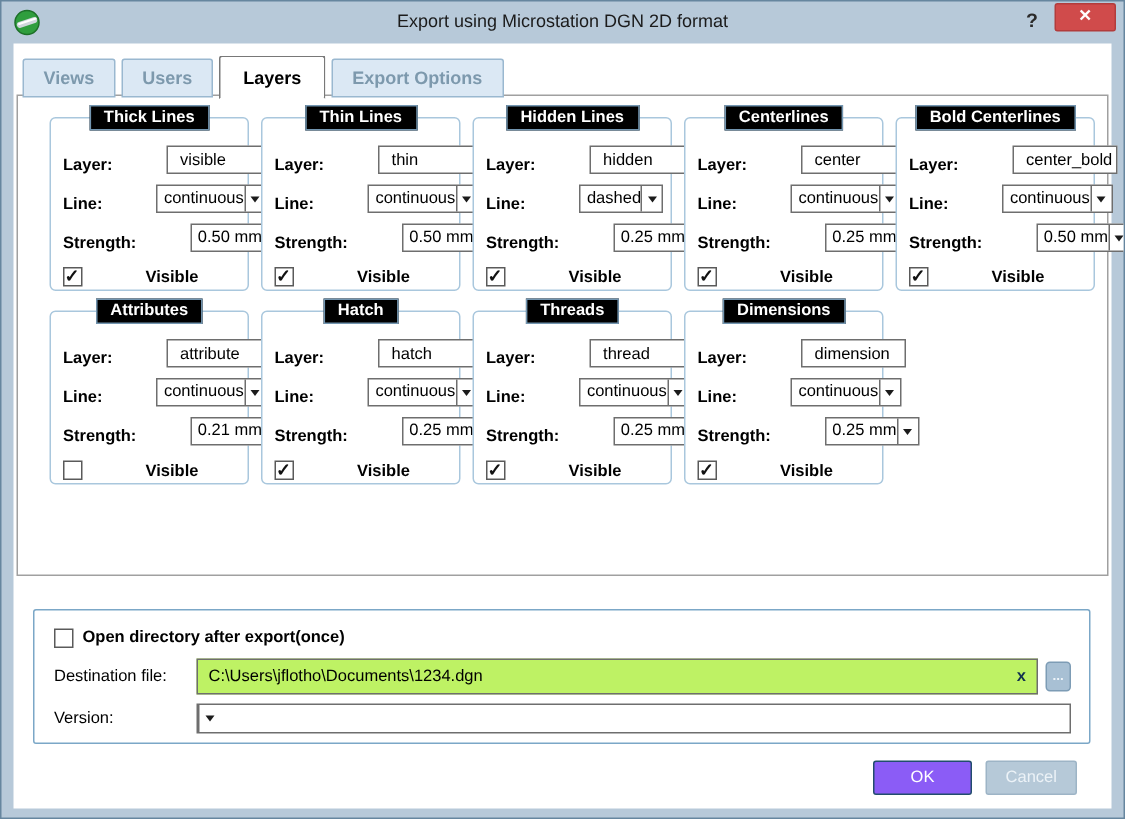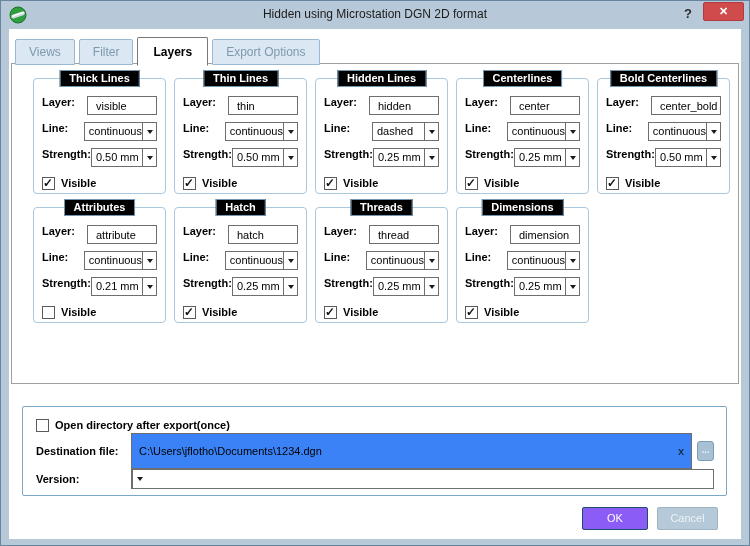--- a/index.html
+++ b/index.html
@@ -23,42 +23,42 @@
     background:#d04b4b; border:1px solid #b23c3c; border-radius:2px;
     color:#fff; font-size:11px; font-weight:bold; text-align:center; line-height:17px; cursor:default;
   }
   
   .body { margin:0 8px 8px 8px; height:510px; background:#ffffff; position:relative; }
   
   .tab-bar { padding:8px 0 0 6px; height:34px; position:relative; z-index:2; }
   .tab {
     display:inline-block; vertical-align:bottom; margin-right:4px;
     background:#dbe8f4; border:1px solid #9ab8d0; border-radius:2px 2px 0 0;
-    padding:5px 13px 5px; font-size:12px; color:#7d99ad; cursor:default;
+    padding:5px 13px 5px; font-size:12px; color:#7d99ad; cursor:default;font-weight:bold;
   }
   .tab.active {
     background:#ffffff; border:1px solid #787878; border-bottom:1px solid #ffffff;
     color:#000; font-weight:bold; padding:7px 15px 6px; margin-bottom:-1px; position:relative; z-index:3;
   }
   .tab-panel {
     border:1px solid #a0a0a0; margin:0 2px; height:321px; background:#fff; position:relative; z-index:1;
   }
   
   .groups-row { display:flex; gap:8px; margin:14px 12px 0 21px; }
   .groups-row.second { margin-top:13px; }
   .gbox {
     position:relative; width:133px; height:116px;
     border:1px solid #a9c7dd; border-radius:4px; background:#fff;
   }
   .gbadge {
     position:absolute; top:-9px; left:50%; transform:translateX(-50%);
     background:#000000; border:1px solid #7396b1; color:#ffffff;
     font-size:11px; font-weight:bold; line-height:14px; padding:0 9px 1px; white-space:nowrap;
   }
-  .frow { display:flex; align-items:flex-start; margin:6px 8px 0 8px; height:20px; }
+  .frow { display:flex; align-items:flex-end; margin:6px 8px 0 8px; height:20px;gap:36px; }
   .frow.first { margin-top:17px; }
   .flabel { width:53px; font-size:11px; font-weight:bold; color:#000; }
   .tinput {
     width:70px; height:19px; border:1px solid #6e6e6e; font-size:11px; padding:0 2px 0 8px; background:#fff;
   }
   .combo {
     width:74px; height:19px; border:1px solid #6e6e6e; display:flex; background:#fff; cursor:default;
   }
   .combo-value { flex:1; font-size:11px; line-height:17px; padding-left:4px; white-space:nowrap; overflow:hidden; }
   .combo-arrow { width:14px; border-left:1px solid #6e6e6e; display:flex; align-items:center; justify-content:center; }
@@ -72,23 +72,23 @@
   }
   .check-label { margin-left:6px; font-size:11px; font-weight:bold; color:#000; }
   
   .footer-panel {
     margin:22px 14px 0 13px; height:90px; border:1px solid #7ba7c7; border-radius:2px;
     background:#fff; padding:11px 12px 0 13px;
   }
   .footer-check { display:flex; align-items:center; height:14px; }
   .dest-row, .version-row { display:flex; align-items:center; margin-top:9px; height:20px; }
   .version-row { margin-top:8px; }
-  .footer-label { width:95px; font-size:11px; font-weight:bold; color:#000; }
+  .footer-label { width:95px; font-size:11px; font-weight:normal; color:#000; }
   .dest-input {
-    flex:1; height:36px; border:1px solid #6e6e6e; display:flex; align-items:center; padding:0 7px 0 0; background:#3b82f6;
+    flex:1; height:24px; border:1px solid #6e6e6e; display:flex; align-items:center; padding:0 7px 0 0; background:#bef264;
   }
   .dest-input input {
     flex:1; border:none; outline:none; font-size:11px; padding-left:7px; height:16px; background:transparent;
   }
   .clear-x { font-size:11px; font-weight:bold; color:#12304f; cursor:default; }
   .browse-btn {
     width:17px; height:20px; margin-left:5px; background:#a8c0d4; border:1px solid #7d9cb5; border-radius:3px;
     color:#eef4f9; font-size:9px; font-weight:bold; text-align:center; line-height:16px; cursor:default;
   }
   .version-combo { flex:1; height:20px; border:1px solid #6e6e6e; display:flex; background:#fff; }
@@ -106,31 +106,31 @@
 <div class="window">
 
   <div class="titlebar">
     <span class="app-icon">
       <svg width="18" height="18" viewBox="0 0 18 18">
         <circle cx="9" cy="9" r="8" fill="#2f9e3e" stroke="#1d7029" stroke-width="1"></circle>
         <rect x="2" y="7" width="14" height="4" rx="2" fill="#cfd6dc" transform="rotate(-18 9 9)"></rect>
         <rect x="3" y="7.6" width="13" height="1.4" rx="0.7" fill="#ffffff" transform="rotate(-18 9 9)"></rect>
       </svg>
     </span>
-    <div class="win-title">Hidden using Microstation DGN 2D format</div>
+    <div class="win-title">Export using Microstation DGN 2D format</div>
     <div class="help-btn">?</div>
     <div class="close-btn">✕</div>
   </div>
 
   <div class="body">
 
     <div class="tab-bar"><div class="tab">
     <span>Views</span>
   </div><div class="tab">
-    <span>Filter</span>
+    <span>Users</span>
   </div><div class="tab active">
     <span>Layers</span>
   </div><div class="tab">
     <span>Export Options</span>
   </div></div>
 
     <div class="tab-panel">
       <div class="groups-row">
           <div class="gbox">
     <div class="gbadge">Thick Lines</div>

